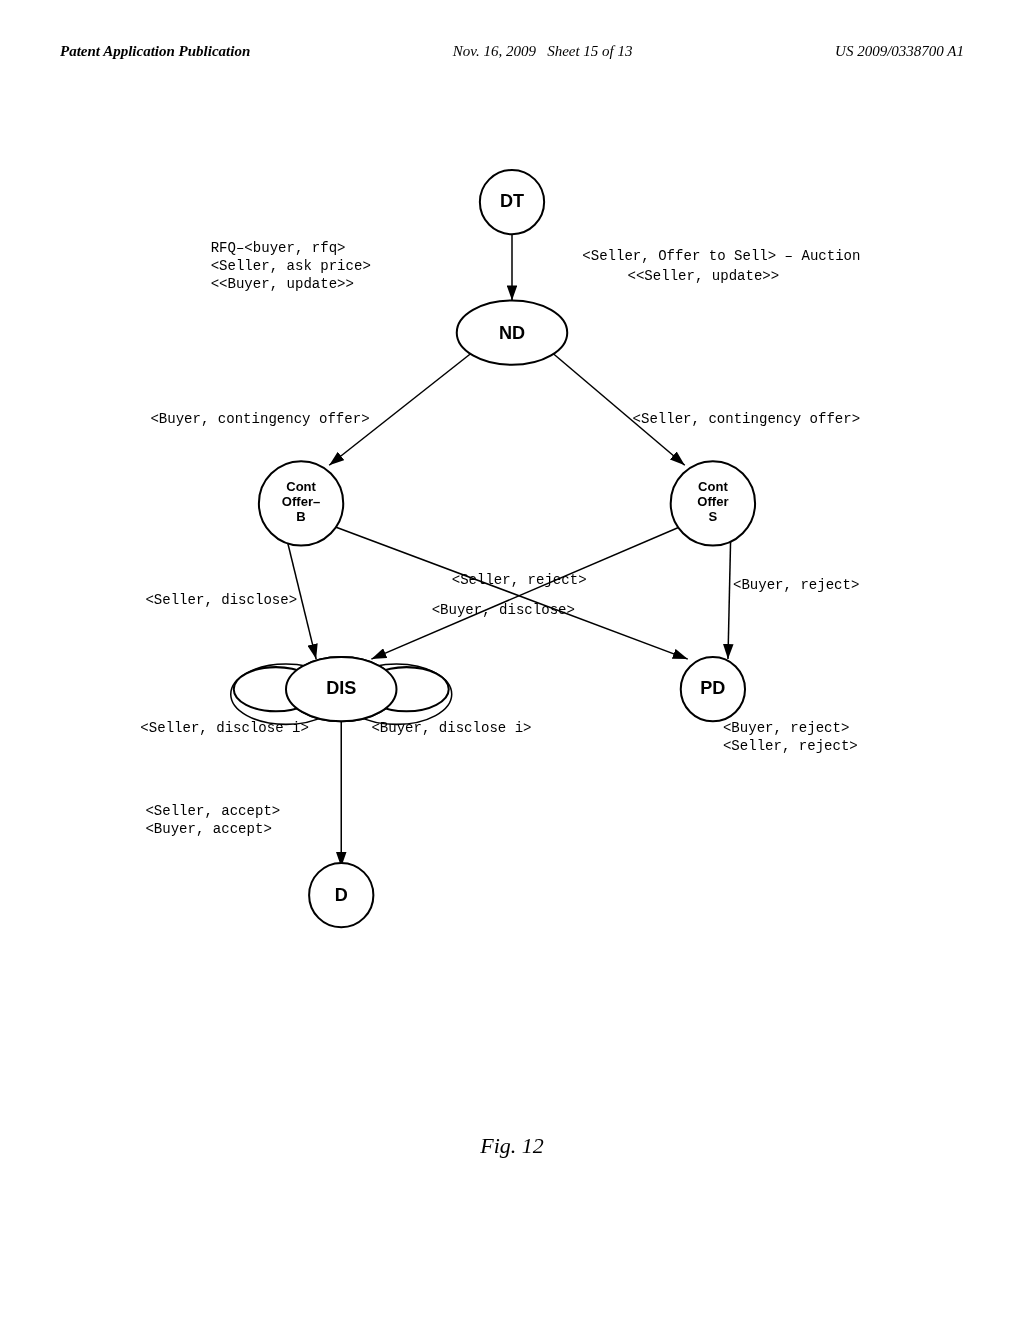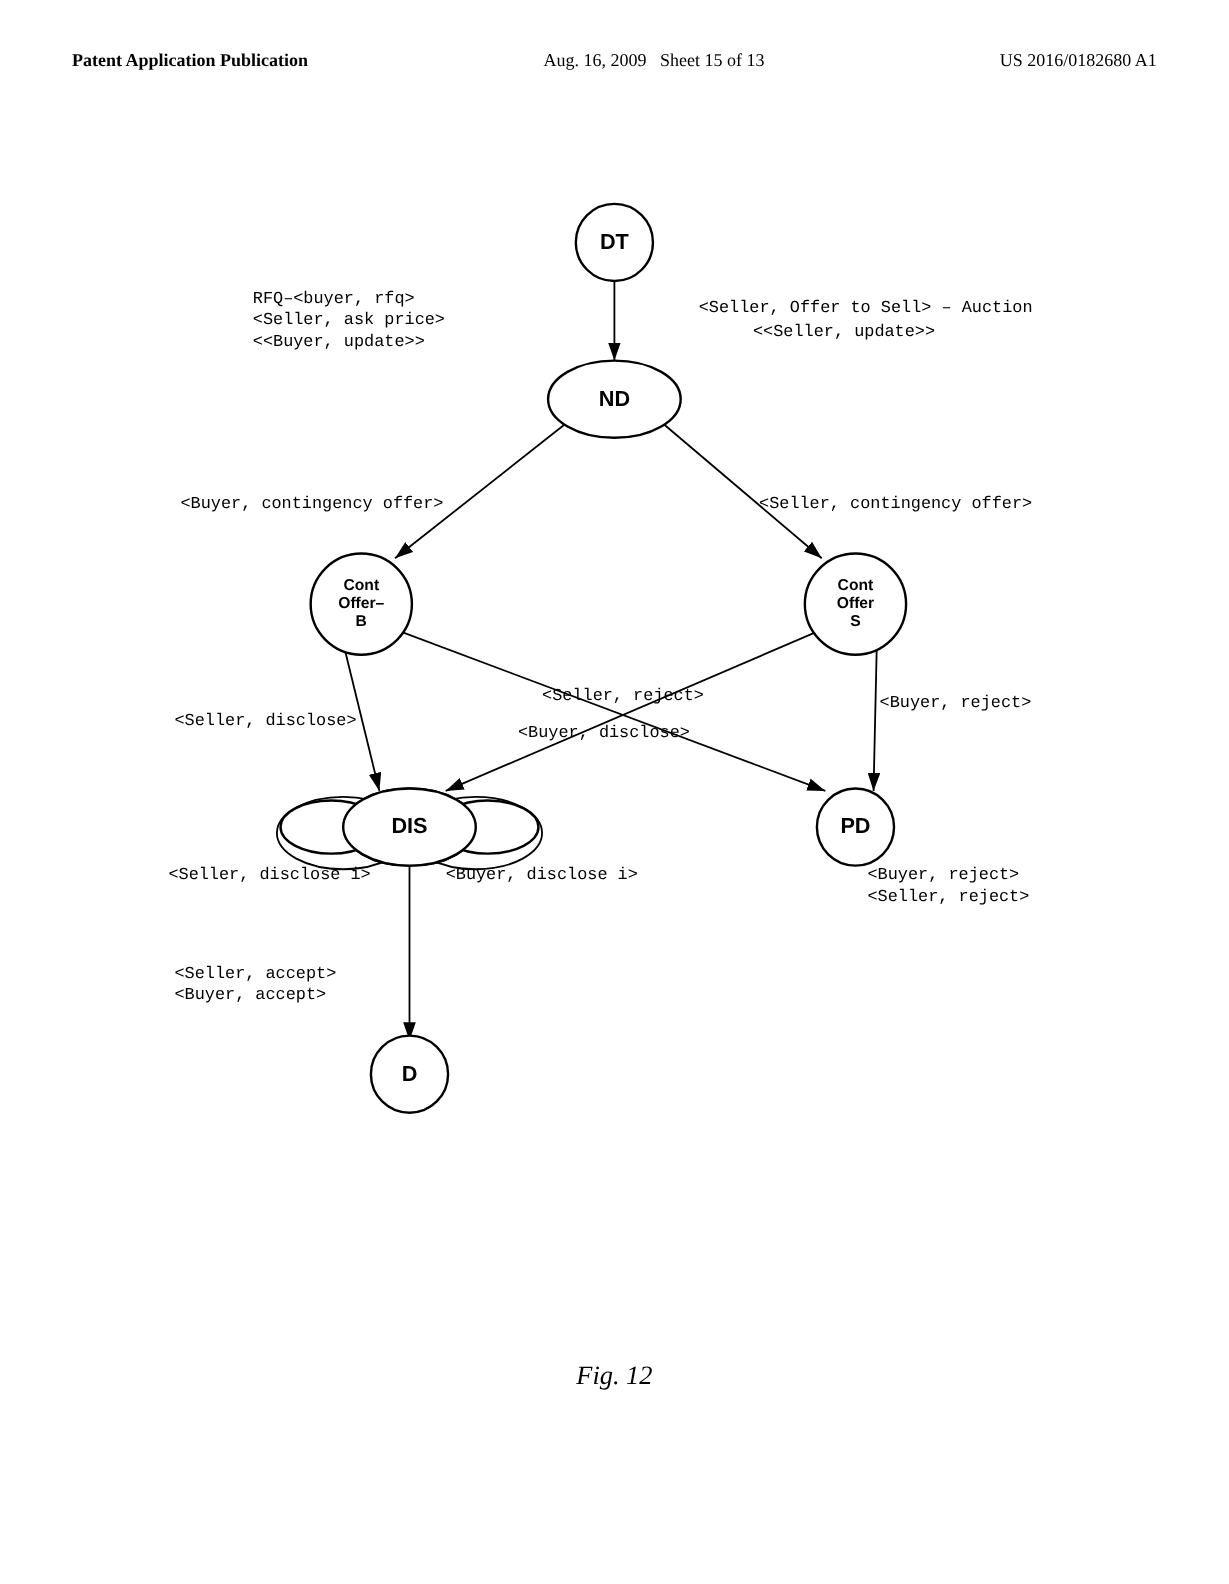--- a/index.html
+++ b/index.html
@@ -20,20 +20,21 @@
       padding: 40px 60px 40px 60px;
     }
 
     
     .header {
       display: flex;
       justify-content: space-between;
       align-items: flex-end;
       border-bottom: none;
       margin-bottom: 26px;
+      font-style: italic;
     }
     .header-left {
       font-weight: bold;
       font-size: 15px;
       line-height: 1.5;
     }
     .header-center {
       font-size: 15px;
       text-align: center;
       line-height: 1.5;
@@ -73,25 +74,25 @@
   </style>
 </head>
 <body>
 
 <div class="page">
   <div class="header">
     <div class="header-left">
       <span>Patent Application Publication</span>
     </div>
     <div class="header-center">
-      <span>Aug. 16, 2009</span>&nbsp;&nbsp;
+      <span>Nov. 16, 2009</span>&nbsp;&nbsp;
       <span>Sheet 15 of 13</span>
     </div>
     <div class="header-right">
-      <span>US 2016/0182680 A1</span>
+      <span>US 2009/0338700 A1</span>
     </div>
   </div>
 
   <div class="diagram-container">
     <svg viewBox="0 0 900 1050" xmlns="http://www.w3.org/2000/svg">
 
       <defs>
         <marker id="arrowhead" markerWidth="10" markerHeight="7" refX="10" refY="3.5" orient="auto">
           <polygon points="0 0, 10 3.5, 0 7" fill="#000"></polygon>
         </marker>

